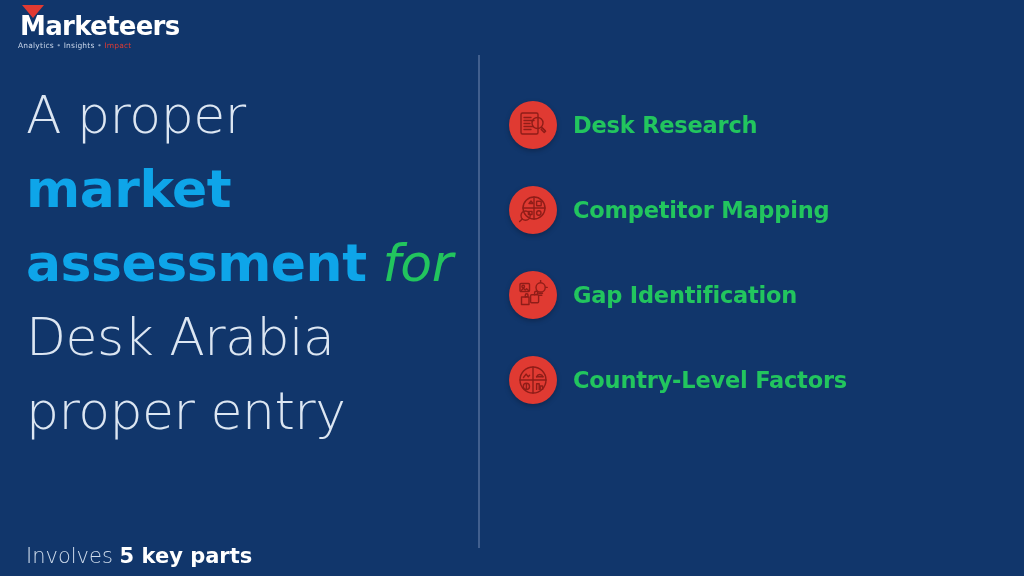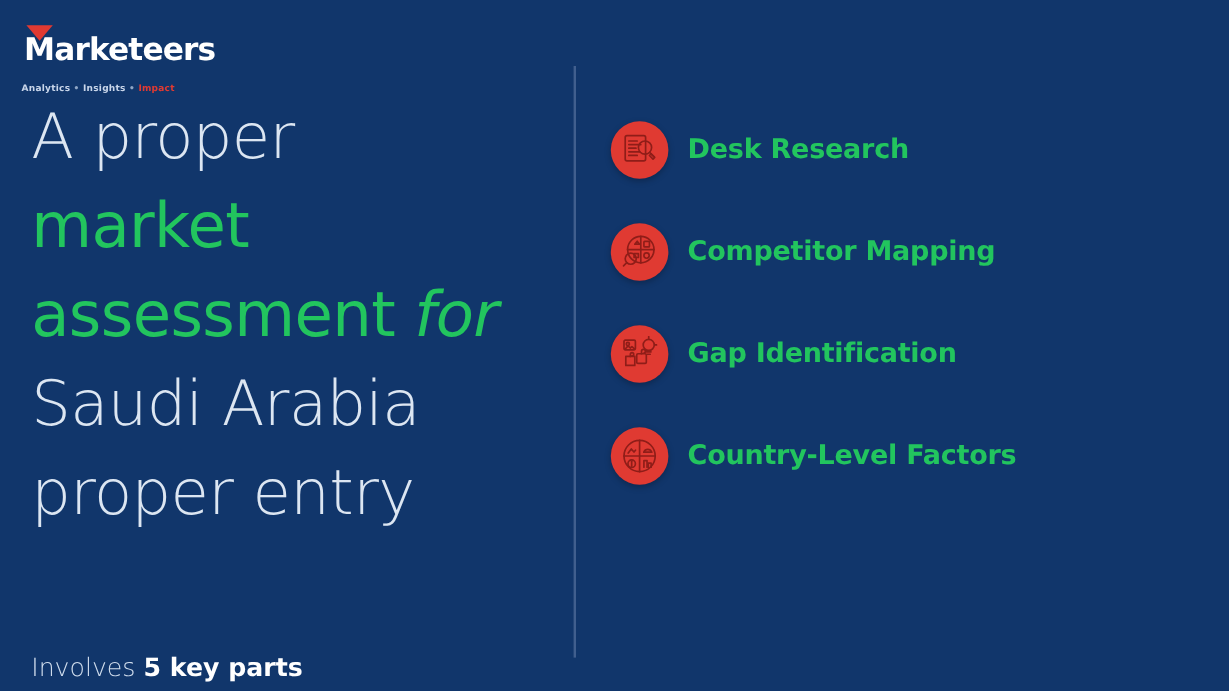--- a/index.html
+++ b/index.html
@@ -15,35 +15,34 @@
   #logo{ position:absolute; left:18px; top:12px; width:140px; height:42px; }
   #logo .logo-word{
     position:relative;
     font-family:"DejaVu Sans", sans-serif;
     font-weight:700;
     font-size:26px;
     letter-spacing:-0.7px;
     color:#ffffff;
     line-height:28px;
     padding-left:2px;
-    margin-top:16px;
   }
   #logo .logo-tri{
     position:absolute;
     left:4px; top:-7px;
     width:0; height:0;
     border-left:11px solid transparent;
     border-right:11px solid transparent;
     border-top:13px solid #e03a32;
   }
   #logo .logo-tag{
-    margin-top:13px;
+    margin-top:1px;
     font-family:"DejaVu Sans", sans-serif;
     font-size:7.5px;
-    font-weight:700;
+    font-weight:400;
     letter-spacing:0.2px;
     color:#c9d6ea;
     white-space:nowrap;
   }
   #logo .logo-tag .sep{ color:#8fa6c6; }
   #logo .logo-tag .impact{ color:#e03a32; }
 
   
   #divider{
     position:absolute;
@@ -61,21 +60,21 @@
   }
   #headline .hl{
     font-family:"DejaVu Sans", sans-serif;
     font-size:52px;
     line-height:74px;
     color:#dce6f2;
     letter-spacing:-0.5px;
     white-space:nowrap;
   }
   #headline .hl.light{ font-weight:300; }
-  #headline .strong{ font-weight:400; color:#22c55e; }
+  #headline .strong{ font-weight:700; color:#0ea5e9; }
   #headline .thin{ font-weight:300; color:#22c55e;font-style:italic; }
 
   
   #footnote{
     position:absolute;
     left:26px; top:541px;
     font-family:"DejaVu Sans", sans-serif;
     font-size:21px;
     line-height:30px;
     color:#cfdcec;
@@ -131,21 +130,21 @@
     <span>Analytics</span><span class="sep"> • </span><span>Insights</span><span class="sep"> • </span><span class="impact">Impact</span>
   </div>
 </div>
 
 <div id="divider"></div>
 
 <div id="headline">
   <div class="hl light">A proper</div>
   <div class="hl"><span class="strong">market</span></div>
   <div class="hl"><span class="strong">assessment</span><span class="thin"> for</span></div>
-  <div class="hl light">Saudi Arabia</div>
+  <div class="hl light">Desk Arabia</div>
   <div class="hl light">proper entry</div>
 </div>
 
 <div id="footnote">
   <span>Involves </span><span class="strong">5 key parts</span>
 </div>
 
 <div id="list">
 
   <div class="item">

